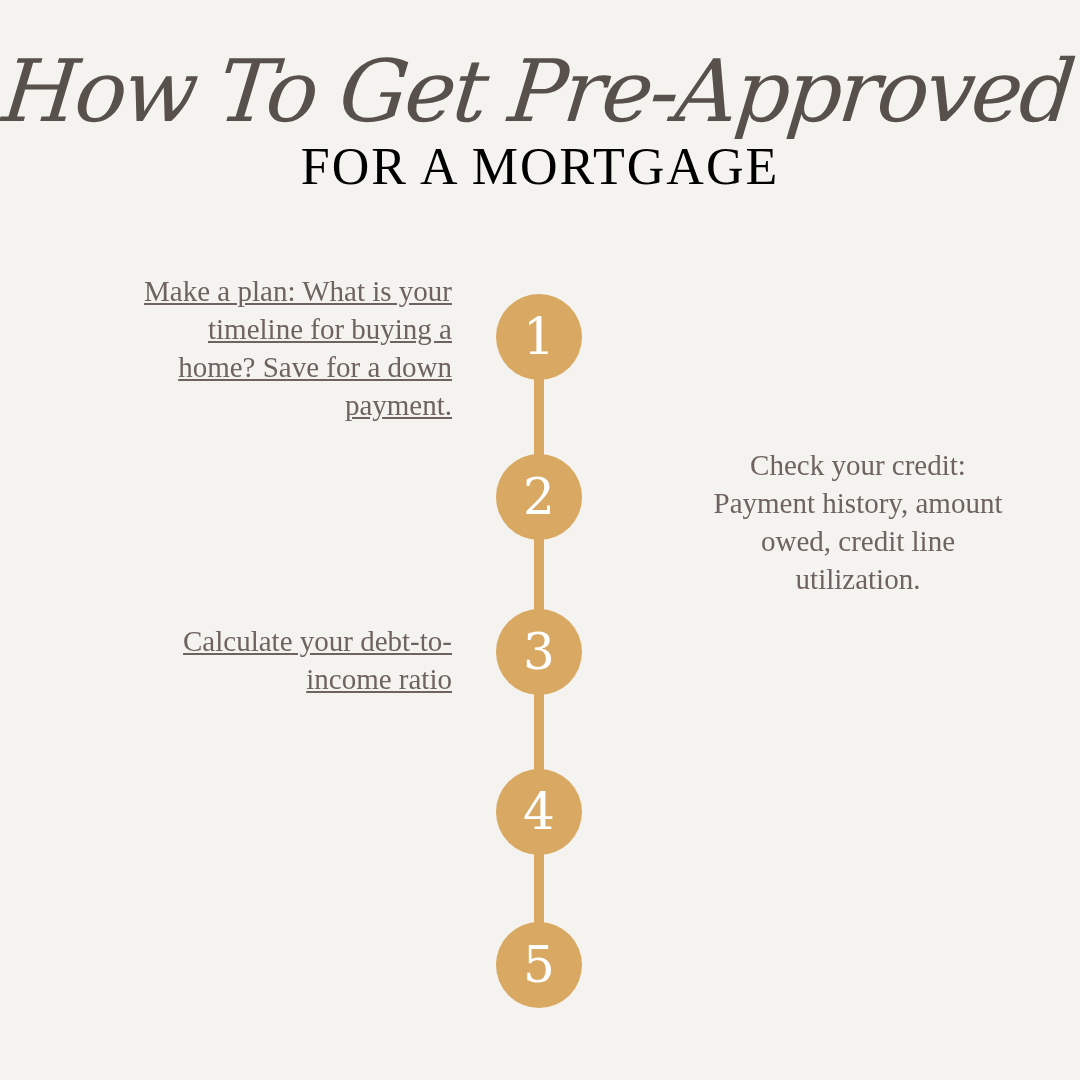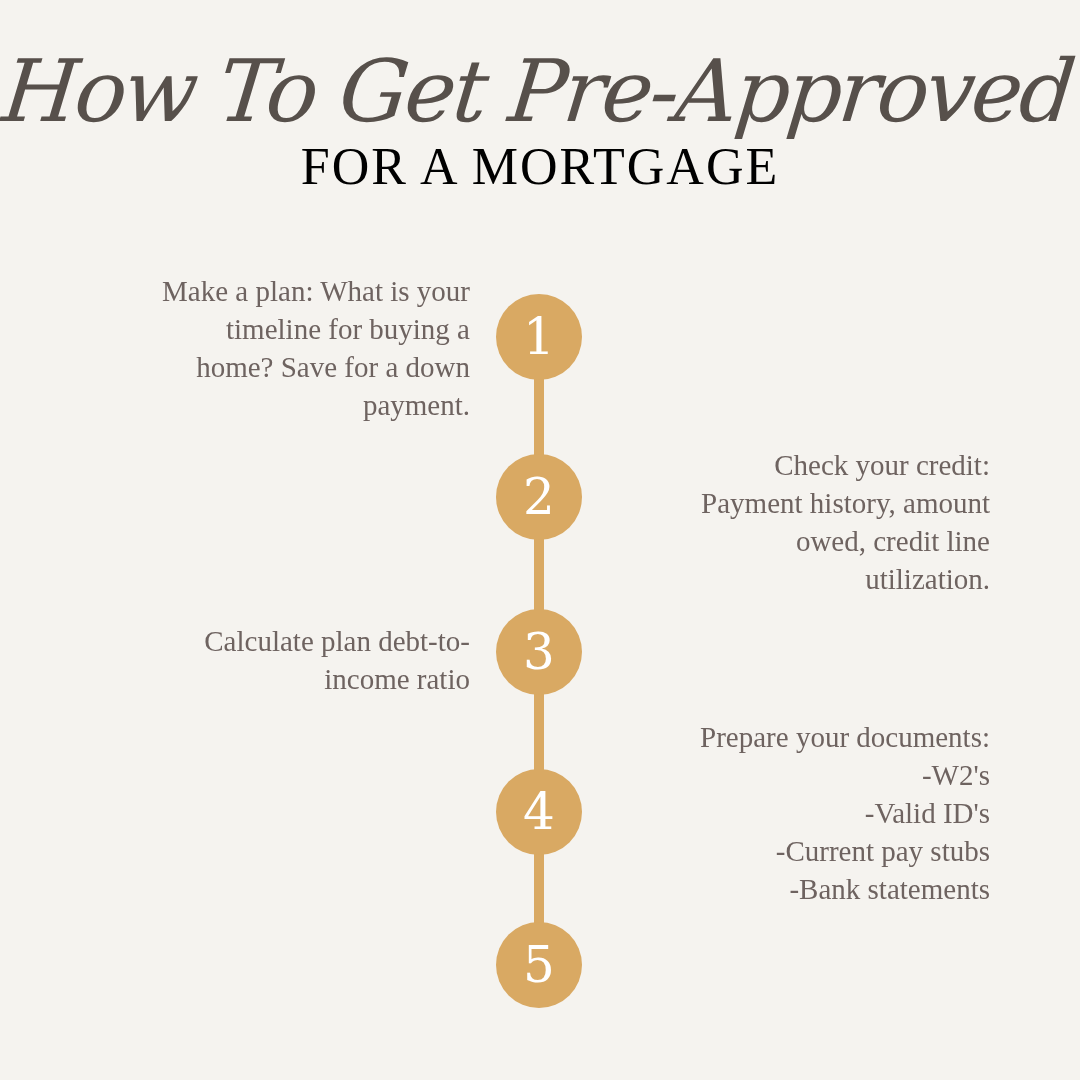--- a/index.html
+++ b/index.html
@@ -76,28 +76,29 @@
 
   
   .step-text {
     position: absolute;
     font-size: 29px;
     line-height: 38px;
     color: #6e6360;
     white-space: pre-line;
   }
   .step-text.align-right {
-    right: 610px;
+    right: 628px;
     width: 420px;
     text-align: right;
+    text-decoration: underline;
   }
   .step-text.align-left {
-    left: 590px;
+    left: 658px;
     width: 400px;
-    text-align: right;
+    text-align: center;
   }
   .text-1 { top: 272px; }
   .text-2 { top: 446px; }
   .text-3 { top: 622px; }
   .text-4 { top: 718px; }
   .text-5 { top: 946px; }
 </style>
 </head>
 <body>
 
@@ -122,29 +123,24 @@
     <span>2</span>
   </div>
   <div class="step-text align-left text-2">Check your credit:
 Payment history, amount
 owed, credit line
 utilization.</div>
 
   <div class="step-circle circle-3">
     <span>3</span>
   </div>
-  <div class="step-text align-right text-3">Calculate plan debt-to-
+  <div class="step-text align-right text-3">Calculate your debt-to-
 income ratio</div>
 
   <div class="step-circle circle-4">
     <span>4</span>
   </div>
-  <div class="step-text align-left text-4">Prepare your documents:
--W2's
--Valid ID's
--Current pay stubs
--Bank statements</div>
 
   <div class="step-circle circle-5">
     <span>5</span>
   </div>
 
 </div>
 
 </body></html>

